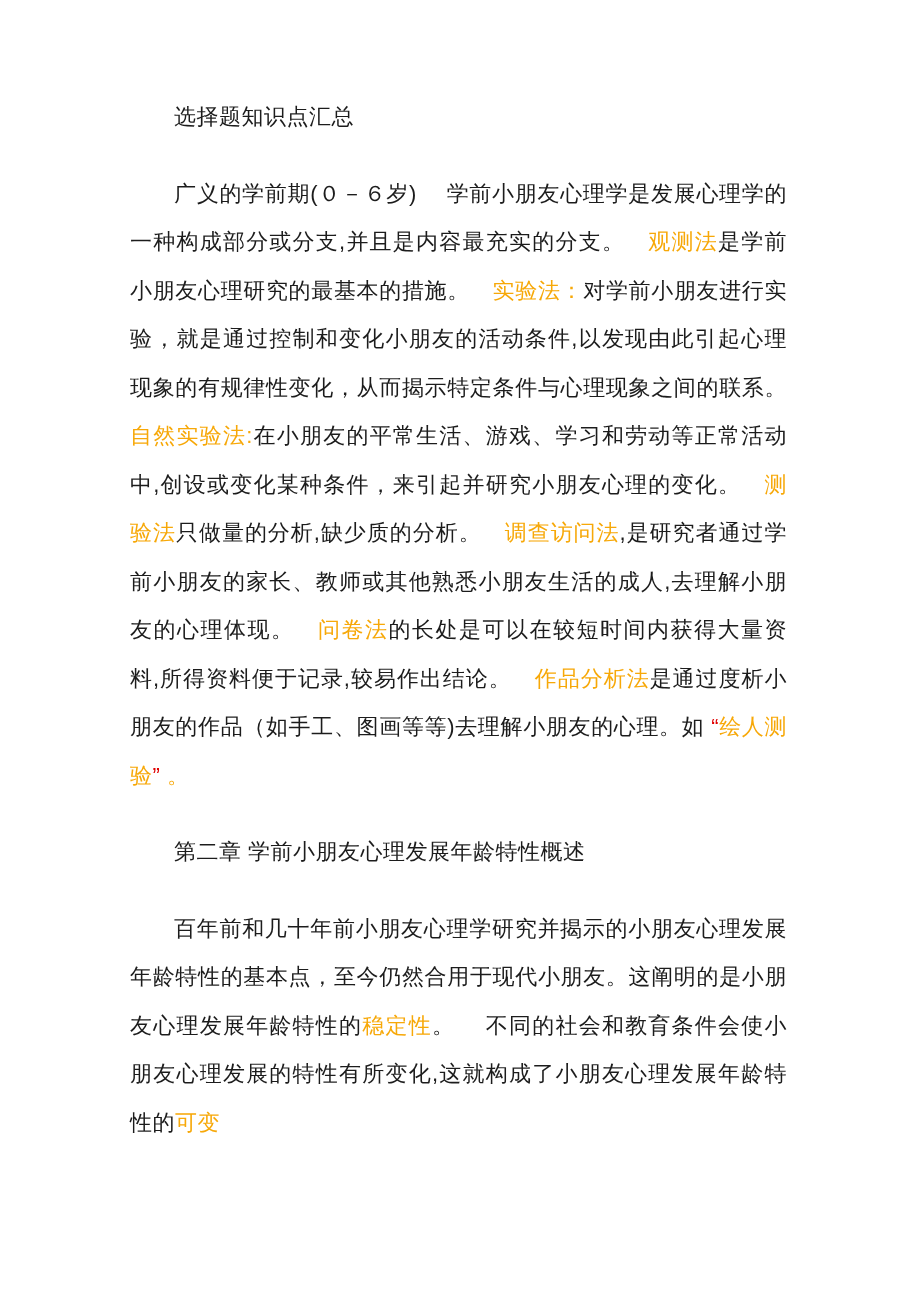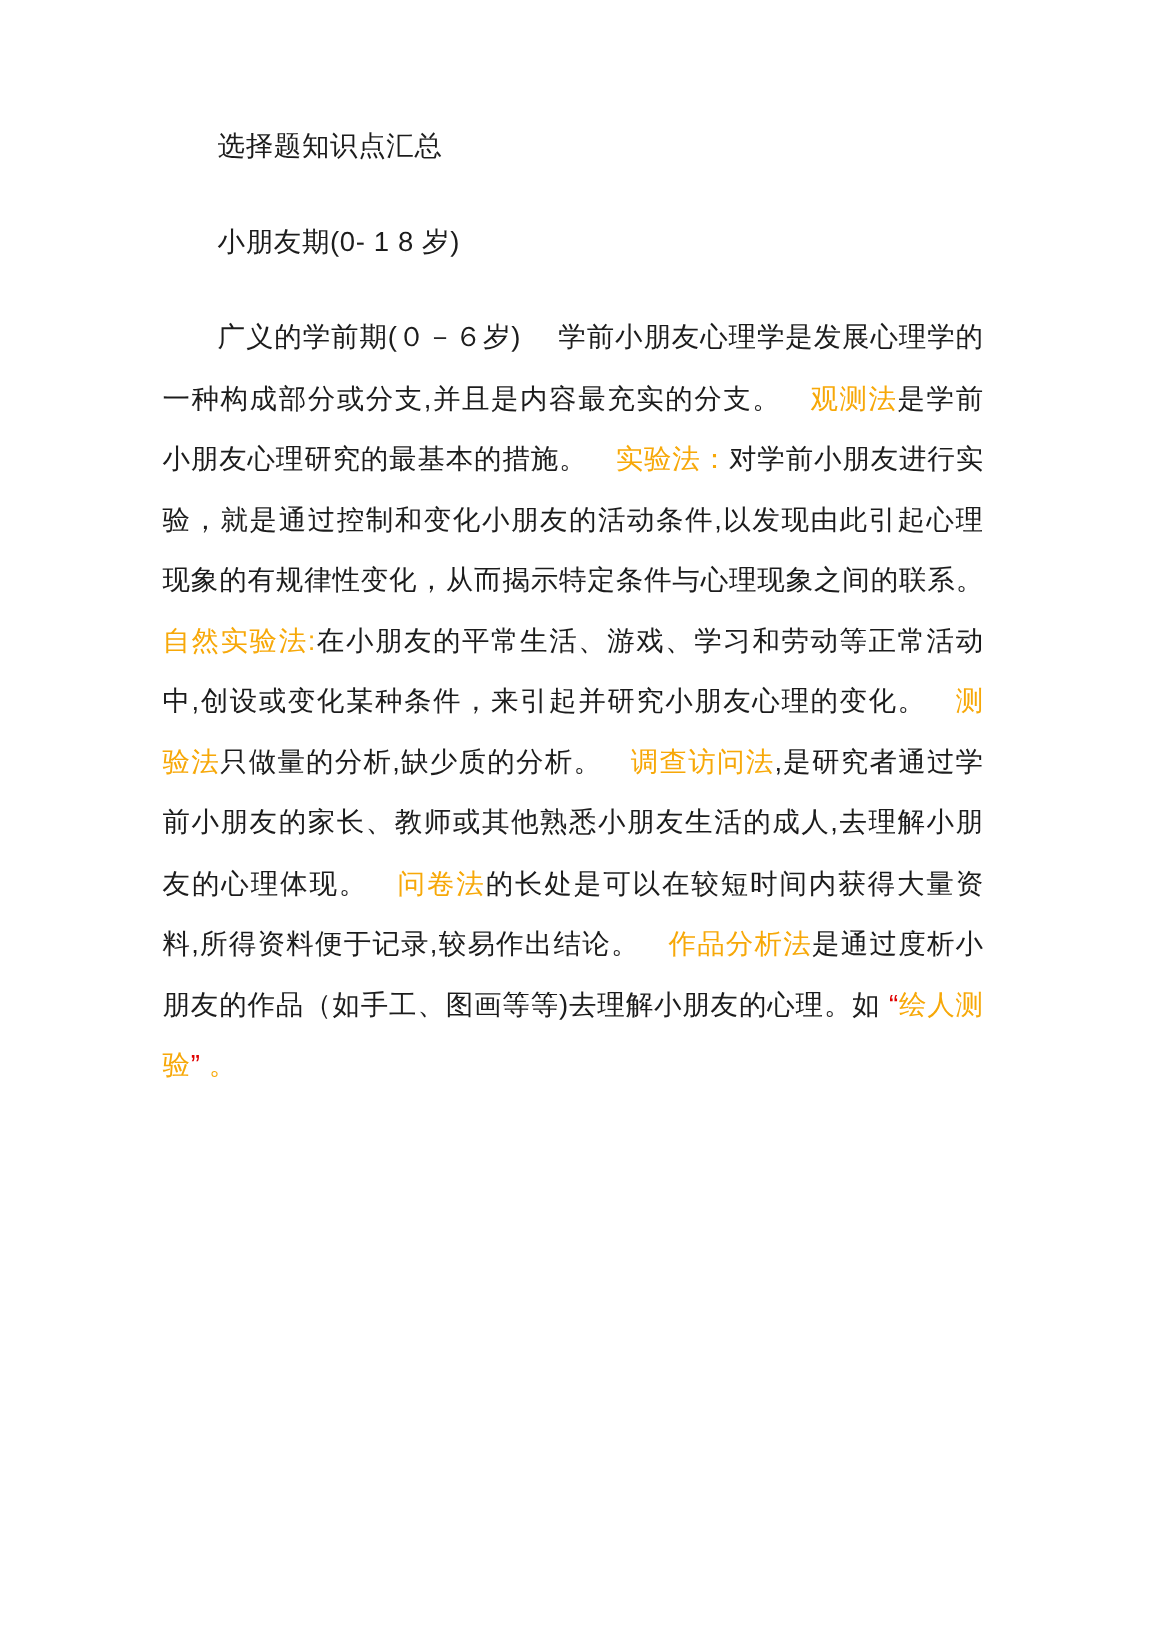--- a/index.html
+++ b/index.html
@@ -34,15 +34,16 @@
   .run { white-space: pre-wrap; }
   .run.normal { color: var(--text-color, #1c1c1c); }
   .run.orange { color: var(--accent-orange, #F7A808); }
   .run.red    { color: var(--accent-red, #E00000); }
 </style>
 </head>
 <body style="background: rgb(255, 255, 255);">
 
 <main class="doc-page">
     <p class="para"><span class="run normal">选择题知识点汇总</span></p>
-    <p class="para"><span class="run normal">小朋友期(0- 1 8 岁)</span></p>
     <p class="para"><span class="run normal">广义的学前期(０－６岁)　 学前小朋友心理学是发展心理学的一种构成部分或分支,并且是内容最充实的分支。　</span><span class="run orange">观测法</span><span class="run normal">是学前小朋友心理研究的最基本的措施。　</span><span class="run orange">实验法：</span><span class="run normal">对学前小朋友进行实验，就是通过控制和变化小朋友的活动条件,以发现由此引起心理现象的有规律性变化，从而揭示特定条件与心理现象之间的联系。　</span><span class="run orange">自然实验法:</span><span class="run normal">在小朋友的平常生活、游戏、学习和劳动等正常活动中,创设或变化某种条件，来引起并研究小朋友心理的变化。　</span><span class="run orange">测验法</span><span class="run normal">只做量的分析,缺少质的分析。　</span><span class="run orange">调查访问法</span><span class="run normal">,是研究者通过学前小朋友的家长、教师或其他熟悉小朋友生活的成人,去理解小朋友的心理体现。　</span><span class="run orange">问卷法</span><span class="run normal">的长处是可以在较短时间内获得大量资料,所得资料便于记录,较易作出结论。　</span><span class="run orange">作品分析法</span><span class="run normal">是通过度析小朋友的作品（如手工、图画等等)去理解小朋友的心理。如 </span><span class="run red">“</span><span class="run orange">绘人测验</span><span class="run red">”</span><span class="run orange"> 。</span></p>
+    <p class="para"><span class="run normal">第二章 学前小朋友心理发展年龄特性概述</span></p>
+    <p class="para"><span class="run normal">百年前和几十年前小朋友心理学研究并揭示的小朋友心理发展年龄特性的基本点，至今仍然合用于现代小朋友。这阐明的是小朋友心理发展年龄特性的</span><span class="run orange">稳定性</span><span class="run normal">。　 不同的社会和教育条件会使小朋友心理发展的特性有所变化,这就构成了小朋友心理发展年龄特性的</span><span class="run orange">可变</span></p>
   </main>
 
 </body></html>

